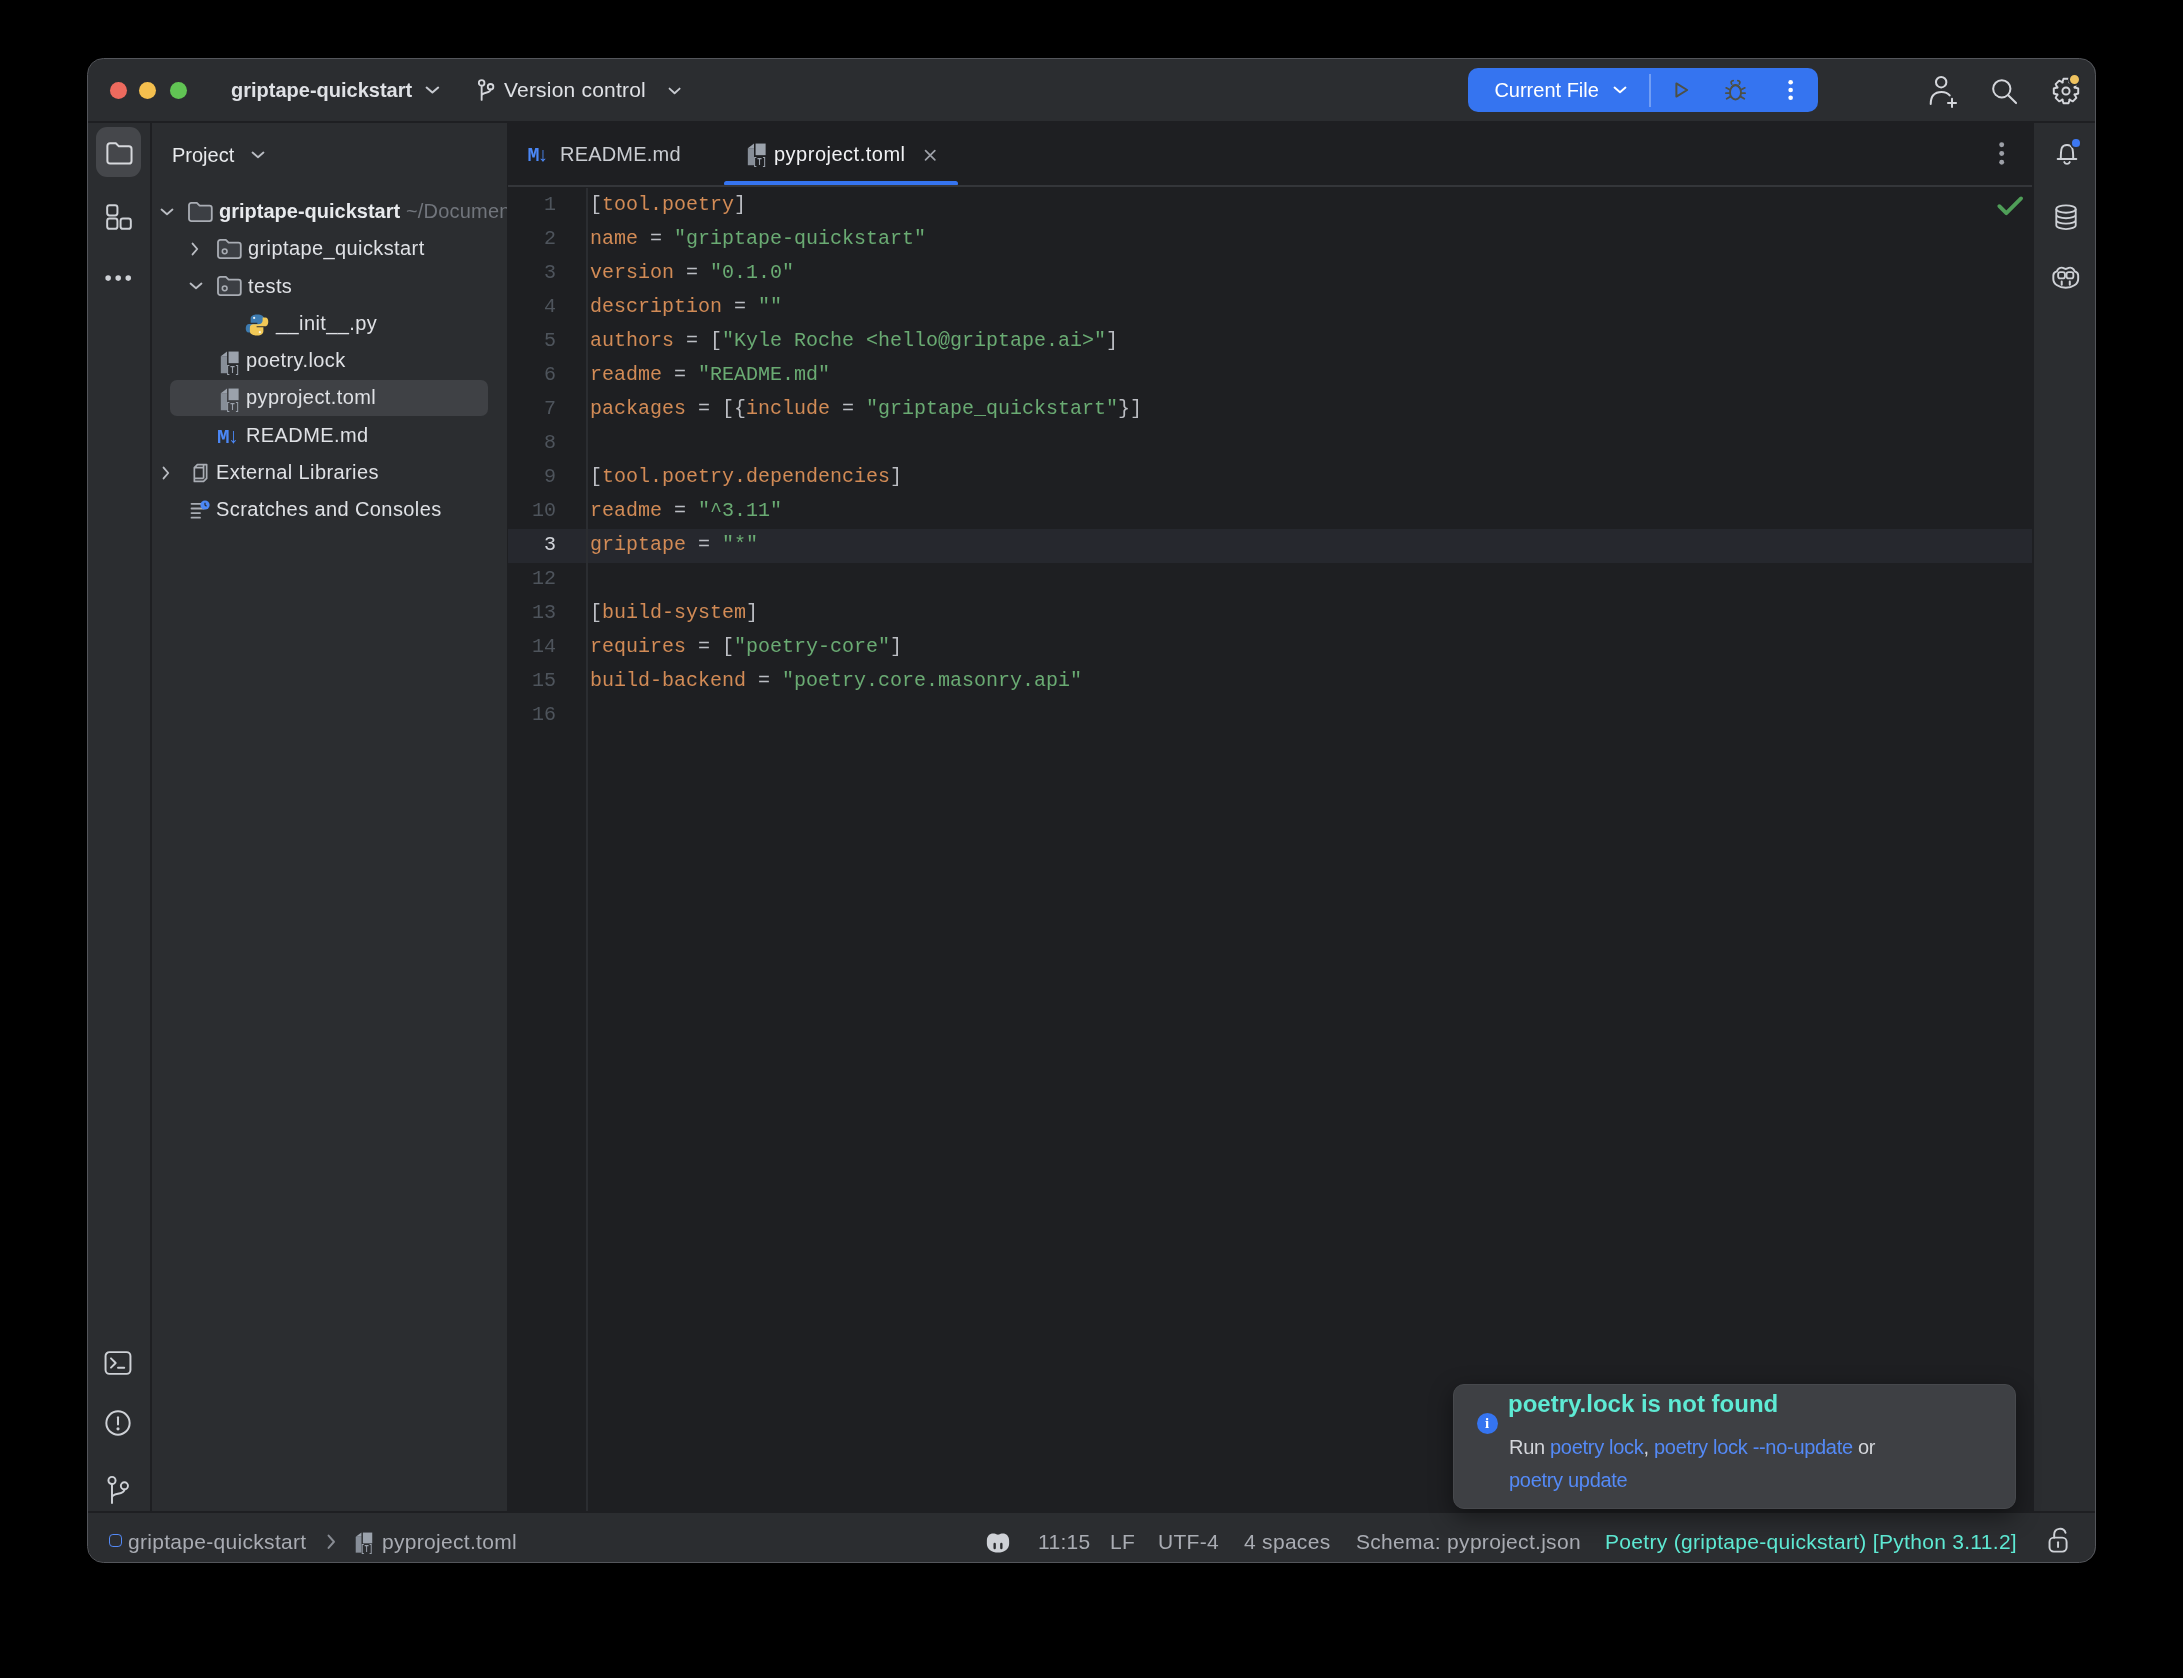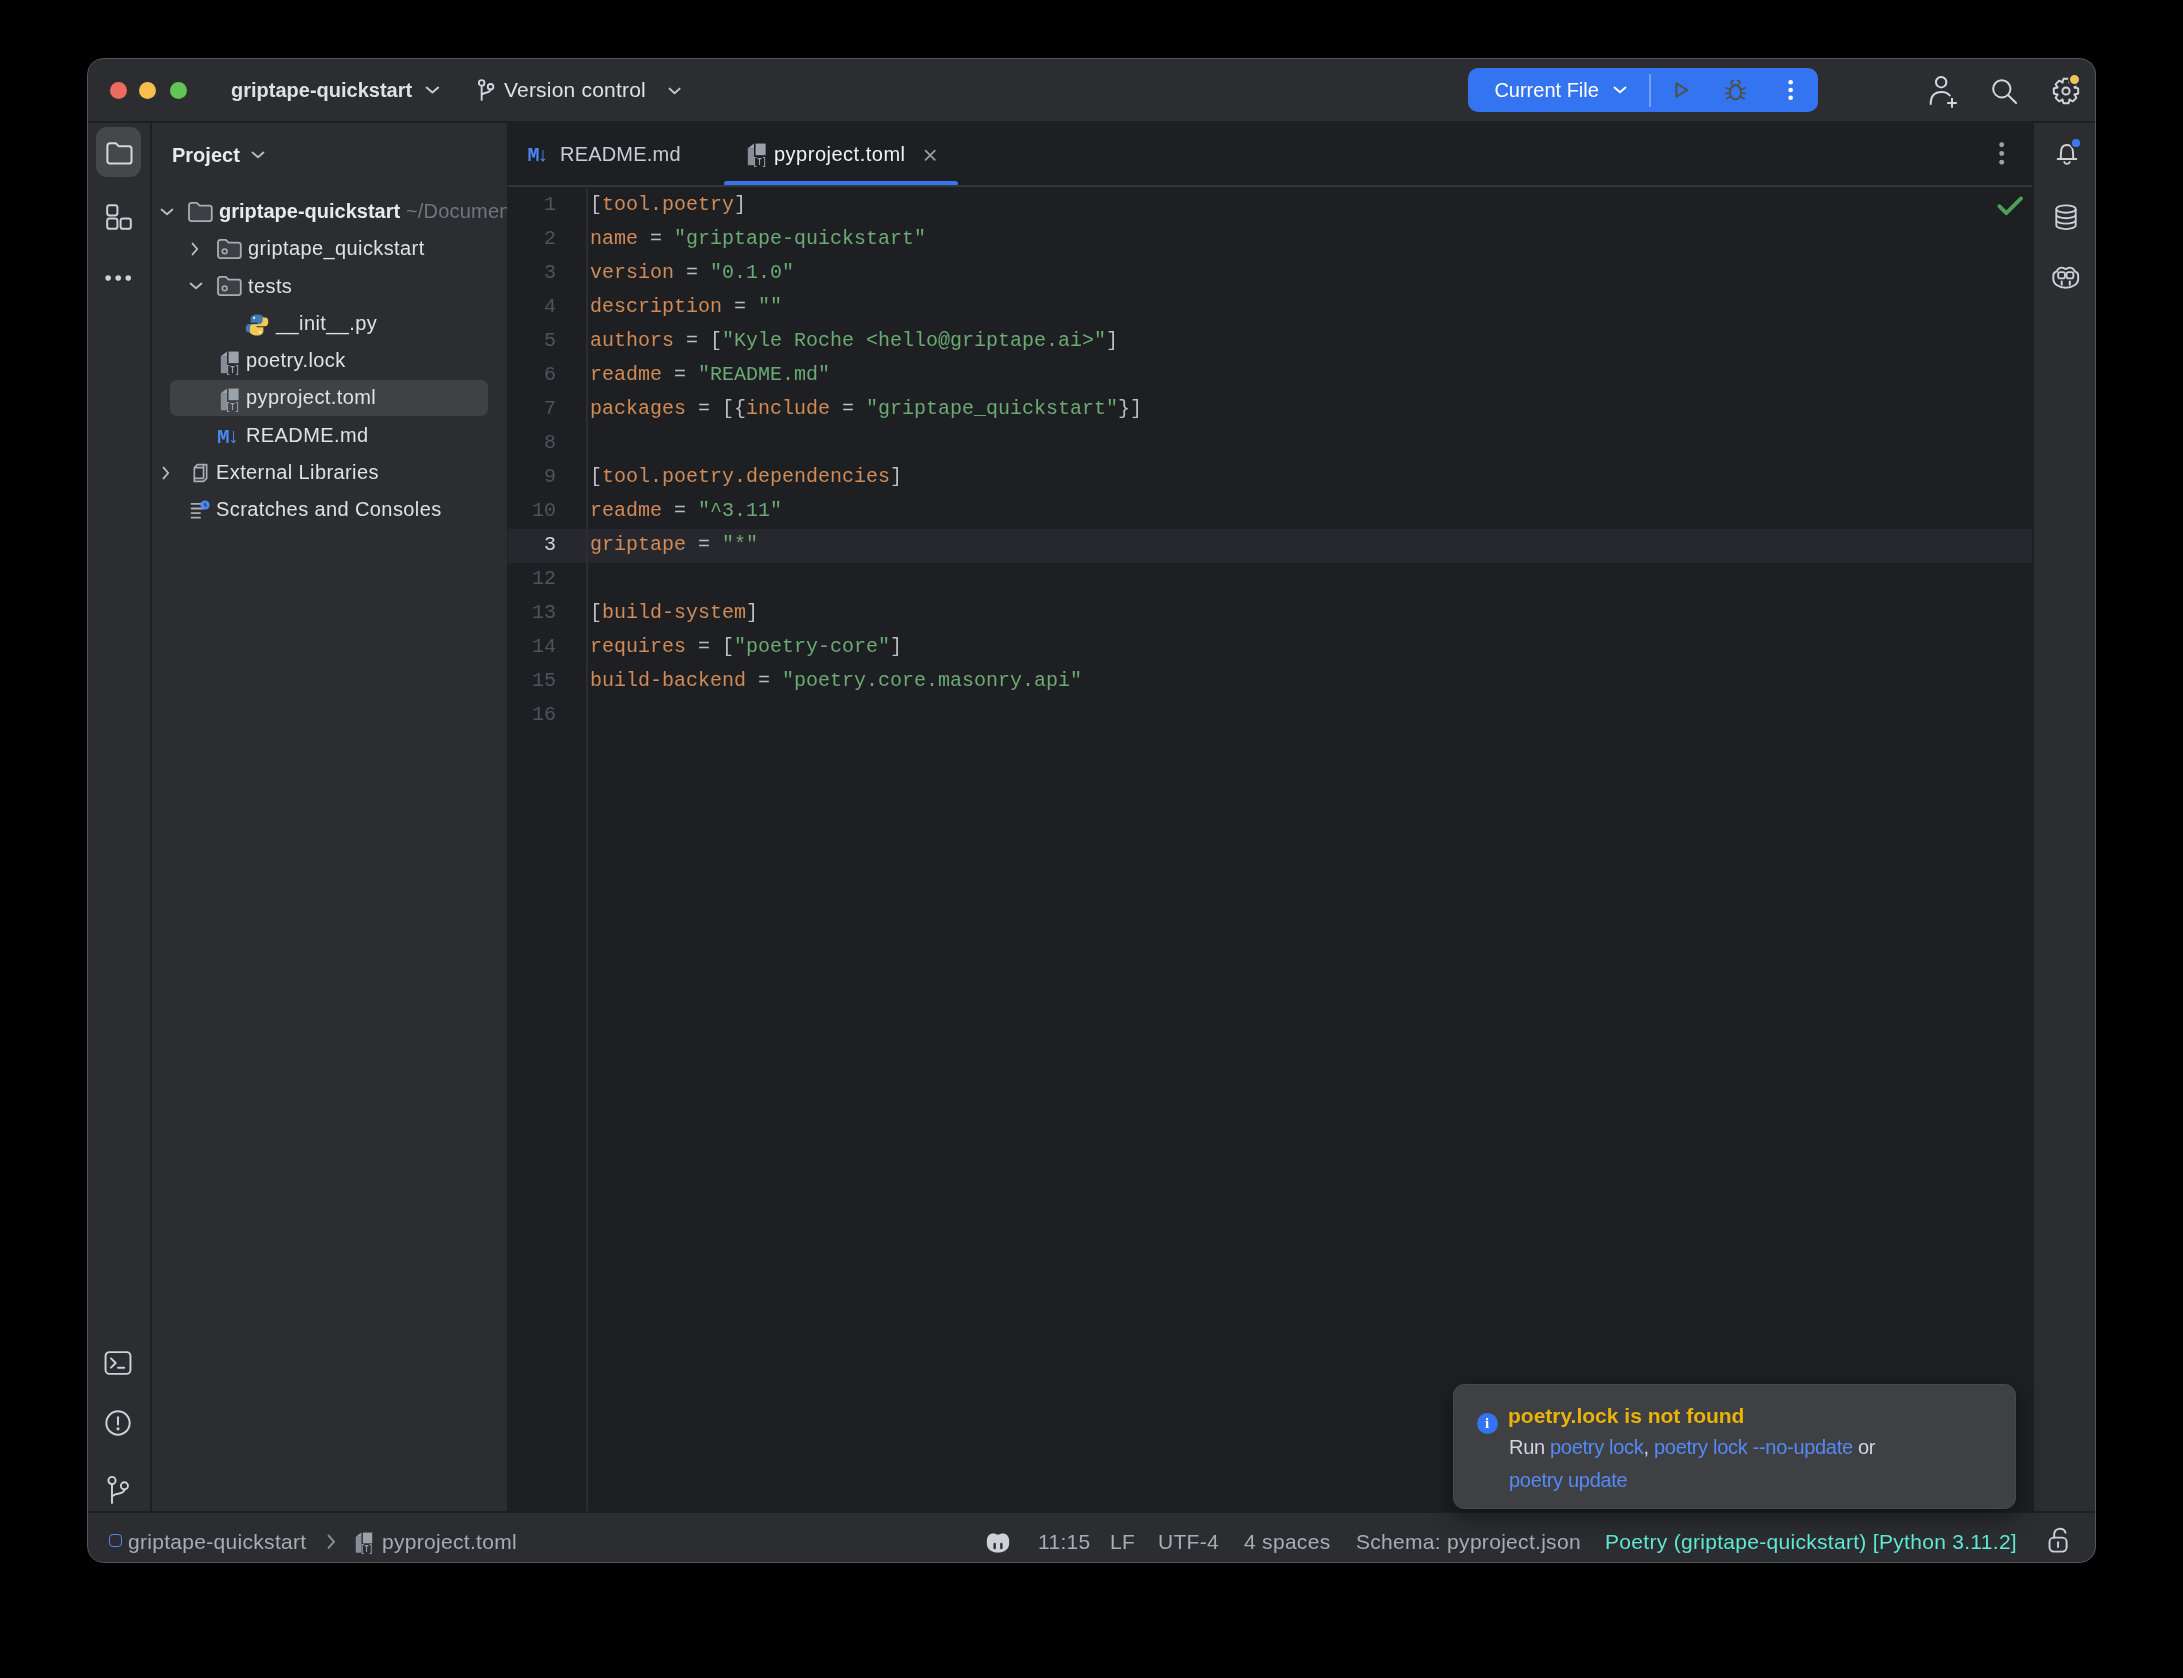--- a/index.html
+++ b/index.html
@@ -95,21 +95,21 @@
       <path d="M18,10.5 L18,20" stroke="#ced1d6" stroke-width="2.6" stroke-linecap="round"></path>
       <circle cx="18" cy="25.5" r="2" fill="#ced1d6"></circle>
     </svg>
   <svg class="ic" style="left:17px;top:1416px" width="26.4" height="29.5" viewBox="0 0 34 38">
       <circle cx="9" cy="7" r="4.6" fill="none" stroke="#ced1d6" stroke-width="2.5"></circle>
       <circle cx="25" cy="14" r="4.6" fill="none" stroke="#ced1d6" stroke-width="2.5"></circle>
       <path d="M9,11.6 L9,36 M25,18.6 C25,26 9,22.5 9,29" fill="none" stroke="#ced1d6" stroke-width="2.5" stroke-linecap="round"></path>
     </svg>
 
   <div class="a" style="left:64px;top:64px;width:355px;height:1388px;overflow:hidden">
-    <div class="t" style="left:20px;top:0;height:64px;line-height:64px;font-size:20px;font-weight:700;color:#e8eaed">Project</div>
+    <div class="t" style="left:20px;top:0;height:64px;line-height:64px;font-size:20px;font-weight:400;color:#e8eaed">Project</div>
     <svg class="ic" style="left:99px;top:28px" width="14" height="7.8" viewBox="0 0 18 10">
         <path d="M2,2 L9,8 L16,2" fill="none" stroke="#b9bcc2" stroke-width="2.4" stroke-linecap="round" stroke-linejoin="round"></path>
       </svg>
     <div class="a" style="left:18px;top:257px;width:318px;height:36px;border-radius:7px;background:#3f4145"></div>
 
     <svg class="ic" style="left:7.8px;top:85px" width="14" height="7.8" viewBox="0 0 18 10">
         <path d="M2,2 L9,8 L16,2" fill="none" stroke="#b9bcc2" stroke-width="2.4" stroke-linecap="round" stroke-linejoin="round"></path>
       </svg>
     <svg class="ic" style="left:35px;top:78px" width="26" height="22" viewBox="0 0 33 28">
         <path d="M2.5,5.5 c0,-1.8 1.2,-3 3,-3 h7 l3.5,3.5 h12.5 c1.8,0 3,1.2 3,3 v13.5 c0,1.8 -1.2,3 -3,3 h-23 c-1.8,0 -3,-1.2 -3,-3 z" fill="#3c3f44" stroke="#a9adb4" stroke-width="2.3" stroke-linejoin="round"></path>
@@ -281,19 +281,19 @@
   <div class="t" style="left:1517px;top:1467px;height:31px;line-height:31px;font-size:21px;letter-spacing:0.3px;color:#5eead4">Poetry (griptape-quickstart) [Python 3.11.2]</div>
   <svg class="ic" style="left:1959px;top:1467px" width="26" height="29.5" viewBox="0 0 33 38">
       <rect x="3" y="15" width="22" height="18" rx="5.5" fill="none" stroke="#ced1d6" stroke-width="2.5"></rect>
       <path d="M9,15 v-4 a7.5,7.5 0 0 1 14.6,-2.3" fill="none" stroke="#ced1d6" stroke-width="2.5" stroke-linecap="round"></path>
       <path d="M14,21 v6" stroke="#ced1d6" stroke-width="2.5" stroke-linecap="round"></path>
     </svg>
 
   <div class="a" style="left:1365px;top:1325px;width:563px;height:125px;border-radius:11px;background:#3e4044;border:0.8px solid #47494d;box-shadow:0 7.8px 23px rgba(0,0,0,0.45)">
     <div class="a" style="left:22.5px;top:28px;width:21px;height:21px;border-radius:50%;background:#3574f0"></div>
     <div class="t" style="left:22.5px;top:28px;width:21px;height:21px;line-height:21px;font-size:14.8px;font-weight:700;color:#fff;text-align:center;font-family:'Liberation Serif',serif">i</div>
-    <div class="t" style="left:54px;top:20px;height:22px;line-height:22px;font-size:21px;font-weight:700;color:#eab308">poetry.lock is not found</div>
+    <div class="t" style="left:54px;top:8px;height:22px;line-height:22px;font-size:24px;font-weight:700;color:#5eead4">poetry.lock is not found</div>
     <div class="t" style="left:55px;top:51px;height:22px;line-height:22px;font-size:20px;letter-spacing:-0.3px;color:#d3d5da">Run <span style="color:#548af7">poetry lock</span>, <span style="color:#548af7">poetry lock --no-update</span> or</div>
     <div class="t" style="left:55px;top:84px;height:22px;line-height:22px;font-size:20px;letter-spacing:-0.3px;color:#548af7">poetry update</div>
   </div>
 </div>
 <div id="wb"></div>
 
 
 </body></html>

